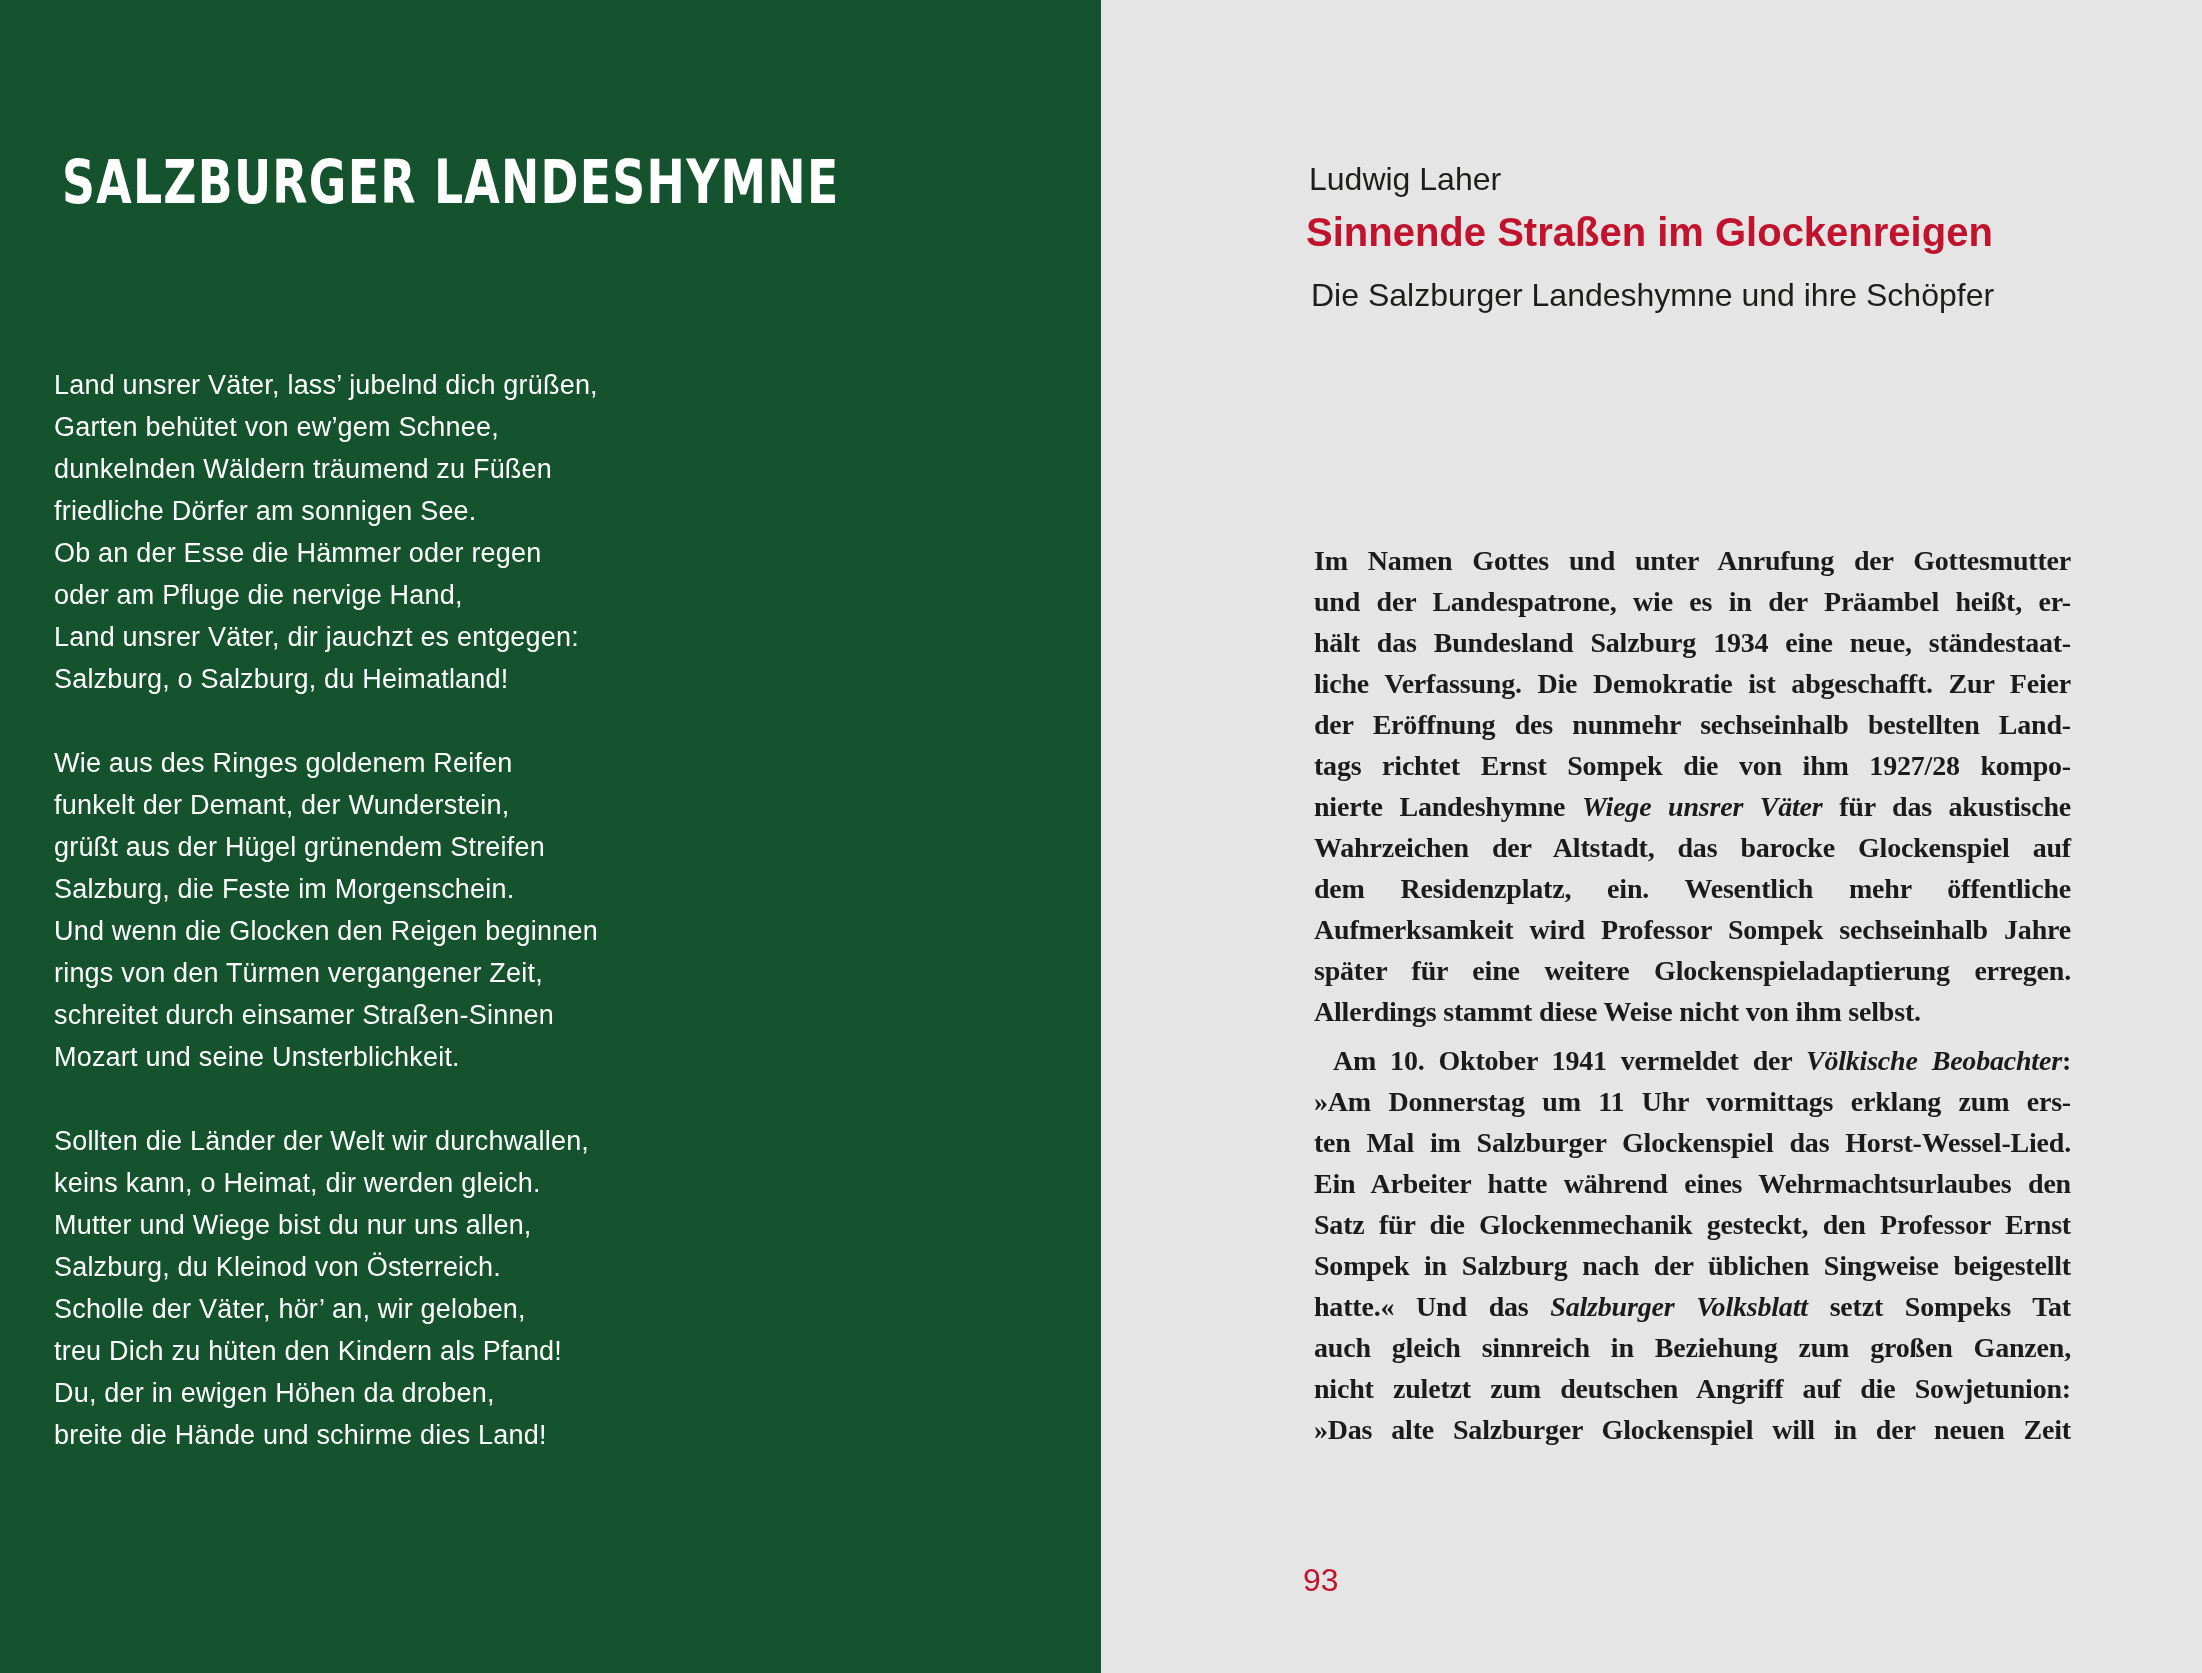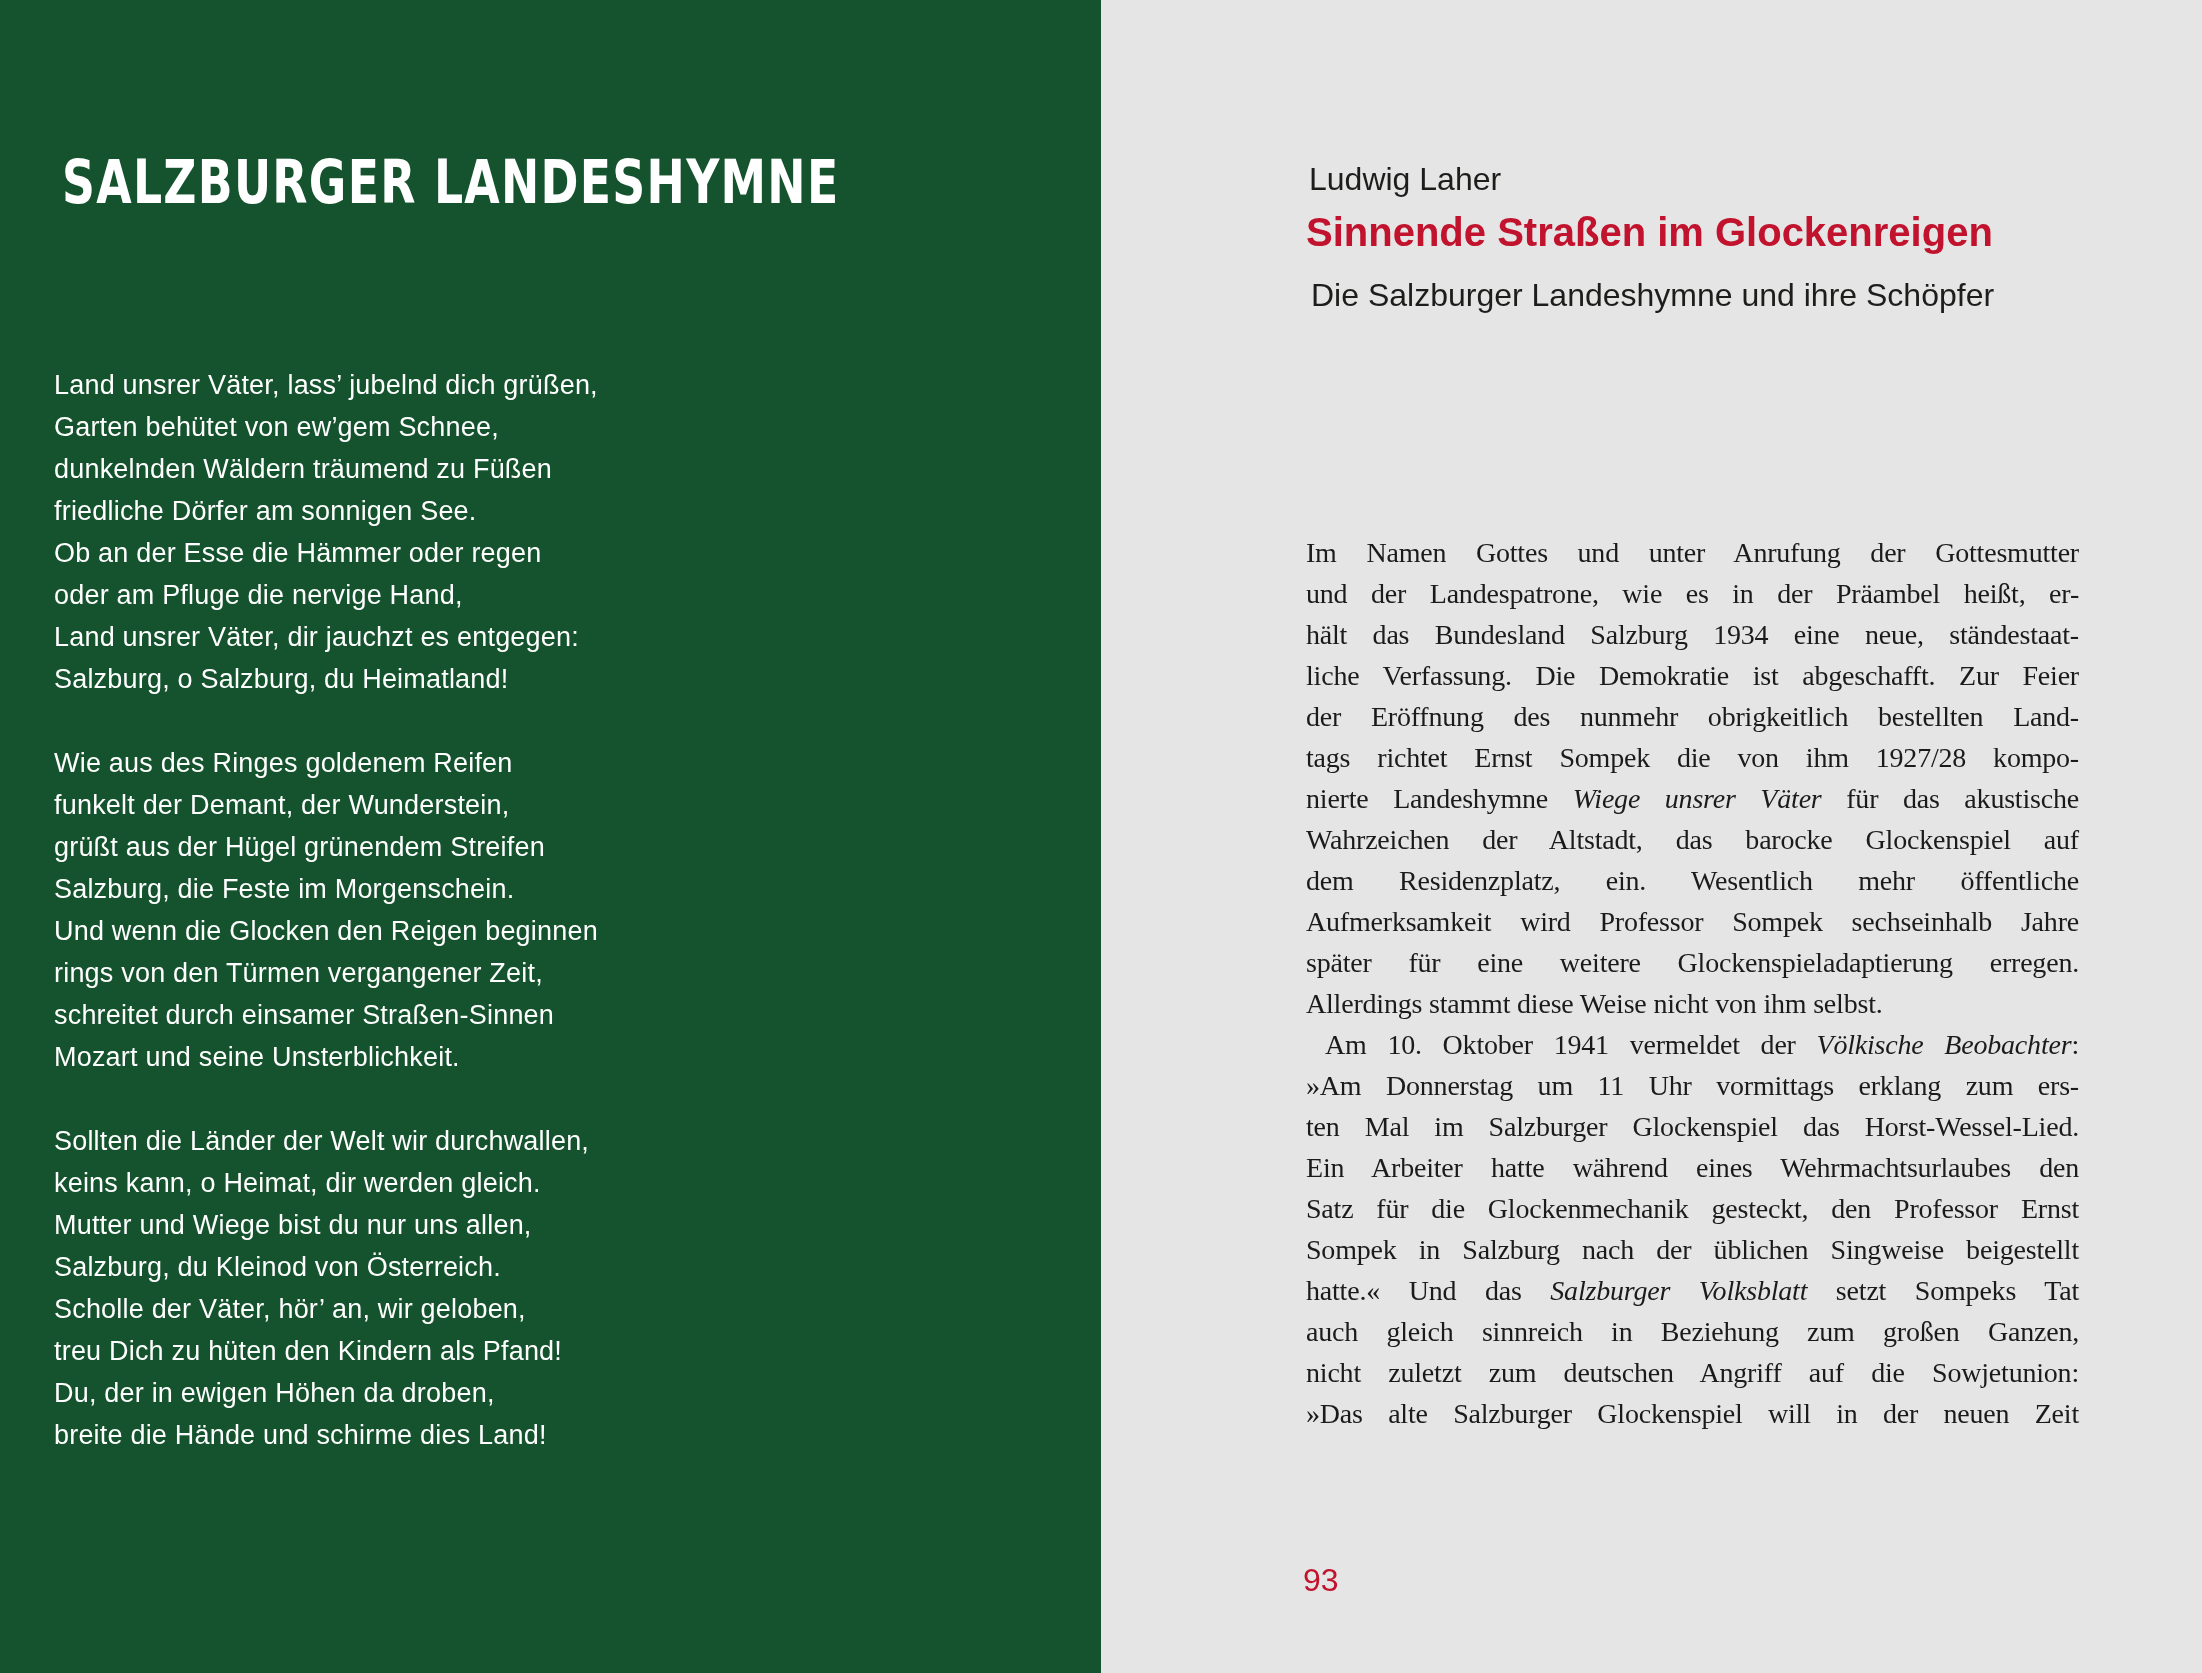--- a/index.html
+++ b/index.html
@@ -59,21 +59,21 @@
   }
   .essay-body {
     position: absolute; left: 205px; top: 532px;
     width: 773px;
     font-family: "Liberation Serif", serif;
     font-size: 28px;
     line-height: 41px;
     letter-spacing: -0.2px;
     color: #1b1b1b;
   }
-  .para { margin: 0; }
+  .para { margin: 8px; font-weight: bold; }
   .bline {
     text-align: justify;
     text-align-last: justify;
     height: 41px;
     overflow: visible;
   }
   .bline.no-just { text-align-last: left; }
   .bline.ind { text-indent: 19px; }
   .it { font-style: italic; }
   .page-number {
@@ -124,21 +124,21 @@
 <div class="page page-right">
   <div class="author">Ludwig Laher</div>
   <div class="essay-title" style="color: rgb(194, 19, 46);">Sinnende Straßen im Glockenreigen</div>
   <div class="essay-subtitle">Die Salzburger Landeshymne und ihre Schöpfer</div>
   <div class="essay-body">
       <div class="para">
         <div class="bline"><span>Im Namen Gottes und unter Anrufung der Gottesmutter</span></div>
         <div class="bline"><span>und der Landespatrone, wie es in der Präambel heißt, er-</span></div>
         <div class="bline"><span>hält das Bundesland Salzburg 1934 eine neue, ständestaat-</span></div>
         <div class="bline"><span>liche Verfassung. Die Demokratie ist abgeschafft. Zur Feier</span></div>
-        <div class="bline"><span>der Eröffnung des nunmehr obrigkeitlich bestellten Land-</span></div>
+        <div class="bline"><span>der Eröffnung des nunmehr sechseinhalb bestellten Land-</span></div>
         <div class="bline"><span>tags richtet Ernst Sompek die von ihm 1927/28 kompo-</span></div>
         <div class="bline"><span>nierte Landeshymne </span><span class="it">Wiege unsrer Väter</span><span> für das akustische</span></div>
         <div class="bline"><span>Wahrzeichen der Altstadt, das barocke Glockenspiel auf</span></div>
         <div class="bline"><span>dem Residenzplatz, ein. Wesentlich mehr öffentliche</span></div>
         <div class="bline"><span>Aufmerksamkeit wird Professor Sompek sechseinhalb Jahre</span></div>
         <div class="bline"><span>später für eine weitere Glockenspieladaptierung erregen.</span></div>
         <div class="bline no-just"><span>Allerdings stammt diese Weise nicht von ihm selbst.</span></div>
       </div>
       <div class="para">
         <div class="bline ind"><span>Am 10. Oktober 1941 vermeldet der </span><span class="it">Völkische Beobachter</span><span>:</span></div>

